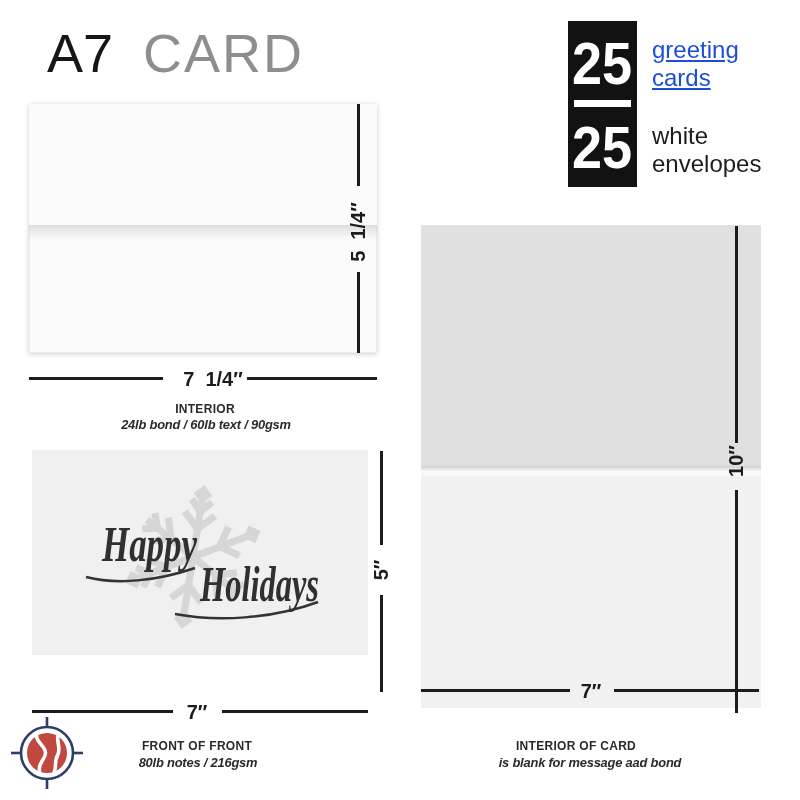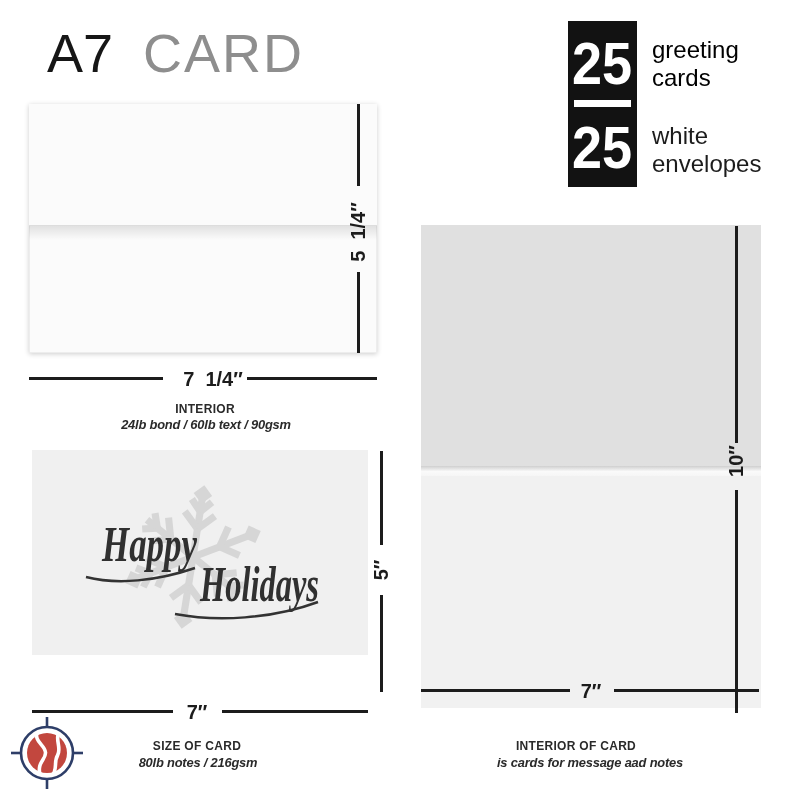--- a/index.html
+++ b/index.html
@@ -23,21 +23,21 @@
 <div class="abs" style="left:47px;top:22px;font-size:54px;color:#161616;letter-spacing:0px;">A7<span style="display:inline-block;width:30px;"></span><span style="color:#8e8e8e;letter-spacing:2px;">CARD</span></div>
 
 <div class="abs" style="left:568px;top:21px;width:69px;height:166px;background:#121212;"></div>
 
 <div class="abs" style="left:602px;top:63px;transform:translate(-50%,-50%) scale(0.9,1);font-size:60px;font-weight:bold;color:#fff;">25</div>
 
 <div class="abs" style="left:574px;top:100px;width:57px;height:7px;background:#fff;"></div>
 
 <div class="abs" style="left:602px;top:147px;transform:translate(-50%,-50%) scale(0.9,1);font-size:60px;font-weight:bold;color:#fff;">25</div>
 
-<div class="abs" style="left:652px;top:36px;font-size:24px;line-height:28px;color:#000000;">greeting<br>cards</div>
+<div class="abs" style="left:652px;top:36px;font-size:24px;line-height:28px;color:#1d4ed8;text-decoration:underline;">greeting<br>cards</div>
 
 <div class="abs" style="left:652px;top:122px;font-size:24px;line-height:28px;color:#1c1c1c;">white<br>envelopes</div>
 
 <div class="abs" style="left:29px;top:104px;width:348px;height:249px;background:#fbfbfb;box-shadow:0 1px 5px rgba(0,0,0,0.20);border:1px solid #ededed;box-sizing:border-box;"></div>
 
 <div class="abs" style="left:29px;top:104px;width:348px;height:121px;background:#fbfbfb;border-bottom:1px solid #dddddd;"></div>
 
 <div class="abs" style="left:29px;top:226px;width:348px;height:14px;background:linear-gradient(to bottom,rgba(0,0,0,0.10),rgba(0,0,0,0));"></div>
 
 <div class="vline" style="left:357px;top:104px;height:82px;"></div>
@@ -117,21 +117,21 @@
 <div class="vline" style="left:380px;top:451px;height:94px;"></div>
 <div class="vline" style="left:380px;top:595px;height:97px;"></div>
 
 <div class="dimv" style="left:381px;top:570px;">5″</div>
 
 <div class="hline" style="left:32px;top:710px;width:141px;"></div>
 <div class="hline" style="left:222px;top:710px;width:146px;"></div>
 
 <div class="dim" style="left:197px;top:712px;">7″</div>
 
-<div class="cap" style="left:197px;top:745.5px;">SIZE OF CARD</div>
+<div class="cap" style="left:197px;top:745.5px;">FRONT OF FRONT</div>
 
 <div class="sub" style="left:198px;top:761.5px;">80lb notes / 216gsm</div>
 
 <div class="abs" style="left:421px;top:225px;width:340px;height:241px;background:#e0e0e0;"></div>
 
 <div class="abs" style="left:421px;top:466px;width:340px;height:10px;background:linear-gradient(to bottom,#cfcfcf,#fafafa 55%,#f6f6f6);"></div>
 
 <div class="abs" style="left:421px;top:476px;width:340px;height:232px;background:#f1f1f1;"></div>
 
 <div class="vline" style="left:735px;top:226px;height:217px;"></div>
@@ -139,21 +139,21 @@
 
 <div class="dimv" style="left:736px;top:461px;">10″</div>
 
 <div class="hline" style="left:421px;top:689px;width:149px;"></div>
 <div class="hline" style="left:614px;top:689px;width:145px;"></div>
 
 <div class="dim" style="left:591px;top:691px;">7″</div>
 
 <div class="cap" style="left:576px;top:746px;">INTERIOR OF CARD</div>
 
-<div class="sub" style="left:590px;top:761.5px;">is cards for message aad notes</div>
+<div class="sub" style="left:590px;top:761.5px;">is blank for message aad bond</div>
 
 <svg class="abs" style="left:9px;top:715px;" width="76" height="76" viewBox="0 0 76 76" xmlns="http://www.w3.org/2000/svg">
 
   <g stroke="#2e3e68" stroke-width="2.6">
     <line x1="38" y1="2" x2="38" y2="15"></line>
     <line x1="38" y1="61" x2="38" y2="74"></line>
     <line x1="2" y1="38" x2="15" y2="38"></line>
     <line x1="61" y1="38" x2="74" y2="38"></line>
   </g>
 

